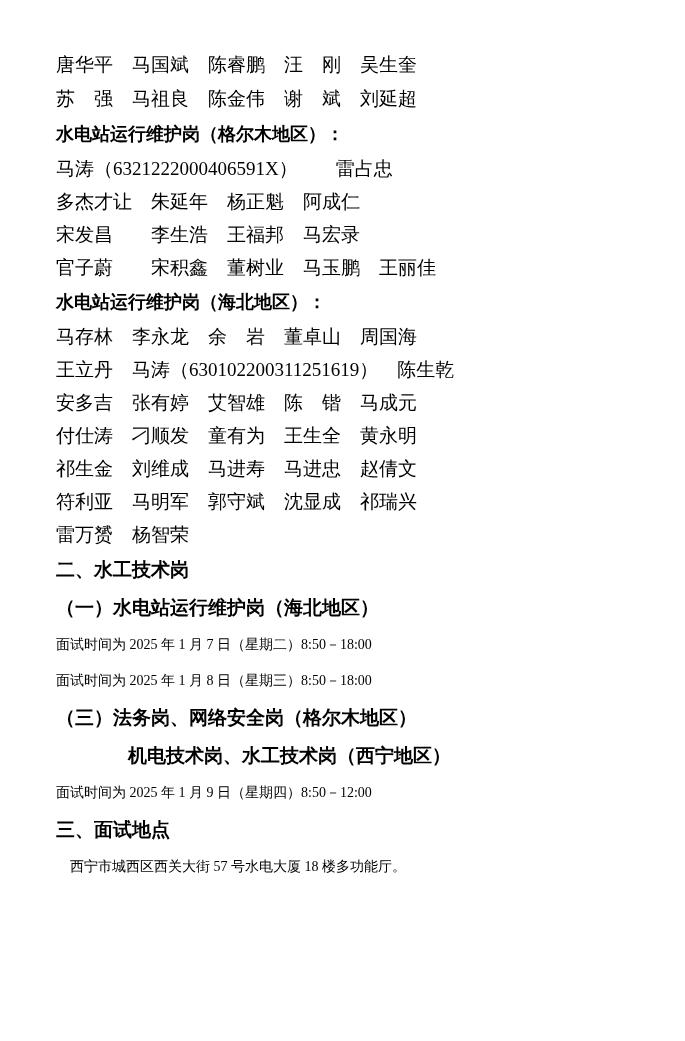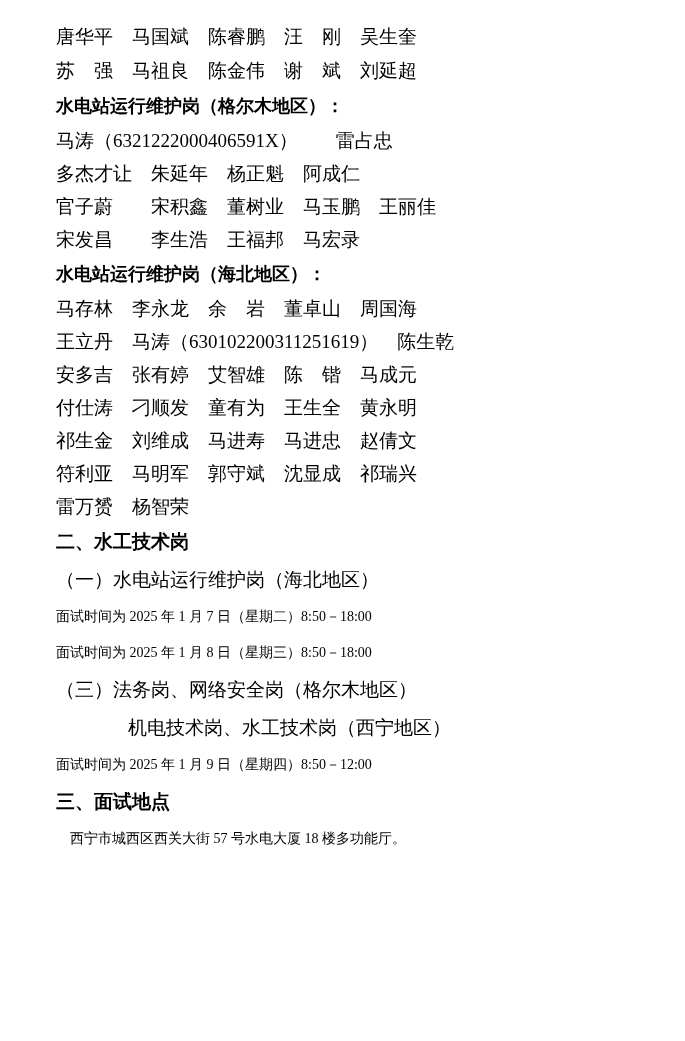--- a/index.html
+++ b/index.html
@@ -12,21 +12,21 @@
     height: 1041px;
     font-family: "Liberation Serif", "DejaVu Serif", serif;
     color: #000000;
     overflow: hidden;
   }
   .page {
     position: relative;
     width: 627px;
     height: 1041px;
     box-sizing: border-box;
-    padding: 20px 56px 0 56px;
+    padding: 48px 56px 0 56px;
   }
   .doc-body {
     display: block;
   }
   .name-line {
     font-size: 19px;
     line-height: 34px;
     white-space: pre;
   }
   .heading-bold {
@@ -35,21 +35,21 @@
     line-height: 36px;
     white-space: pre;
   }
   .section-head {
     font-weight: bold;
     font-size: 19px;
     line-height: 38px;
     white-space: pre;
   }
   .sub-head {
-    font-weight: normal;
+    font-weight: bold;
     font-size: 19px;
     line-height: 38px;
     white-space: pre;
   }
   .plain {
     font-size: 14px;
     line-height: 36px;
     white-space: pre;
   }
   .indent-2 {
@@ -68,22 +68,22 @@
 <div class="page">
   <div class="doc-body">
 
     <div class="name-line">唐华平　马国斌　陈睿鹏　汪　刚　吴生奎</div>
     <div class="name-line">苏　强　马祖良　陈金伟　谢　斌　刘延超</div>
 
     <div class="heading-bold">水电站运行维护岗（格尔木地区）：</div>
 
     <div class="name-line tight">马涛（6321222000406591X）　　雷占忠</div>
     <div class="name-line tight">多杰才让　朱延年　杨正魁　阿成仁</div>
+    <div class="name-line tight">宋发昌　　李生浩　王福邦　马宏录</div>
     <div class="name-line tight">官子蔚　　宋积鑫　董树业　马玉鹏　王丽佳</div>
-    <div class="name-line tight">宋发昌　　李生浩　王福邦　马宏录</div>
 
     <div class="heading-bold">水电站运行维护岗（海北地区）：</div>
 
     <div class="name-line tight">马存林　李永龙　余　岩　董卓山　周国海</div>
     <div class="name-line tight">王立丹　马涛（630102200311251619）　陈生乾</div>
     <div class="name-line tight">安多吉　张有婷　艾智雄　陈　锴　马成元</div>
     <div class="name-line tight">付仕涛　刁顺发　童有为　王生全　黄永明</div>
     <div class="name-line tight">祁生金　刘维成　马进寿　马进忠　赵倩文</div>
     <div class="name-line tight">符利亚　马明军　郭守斌　沈显成　祁瑞兴</div>
     <div class="name-line tight">雷万赟　杨智荣</div>

